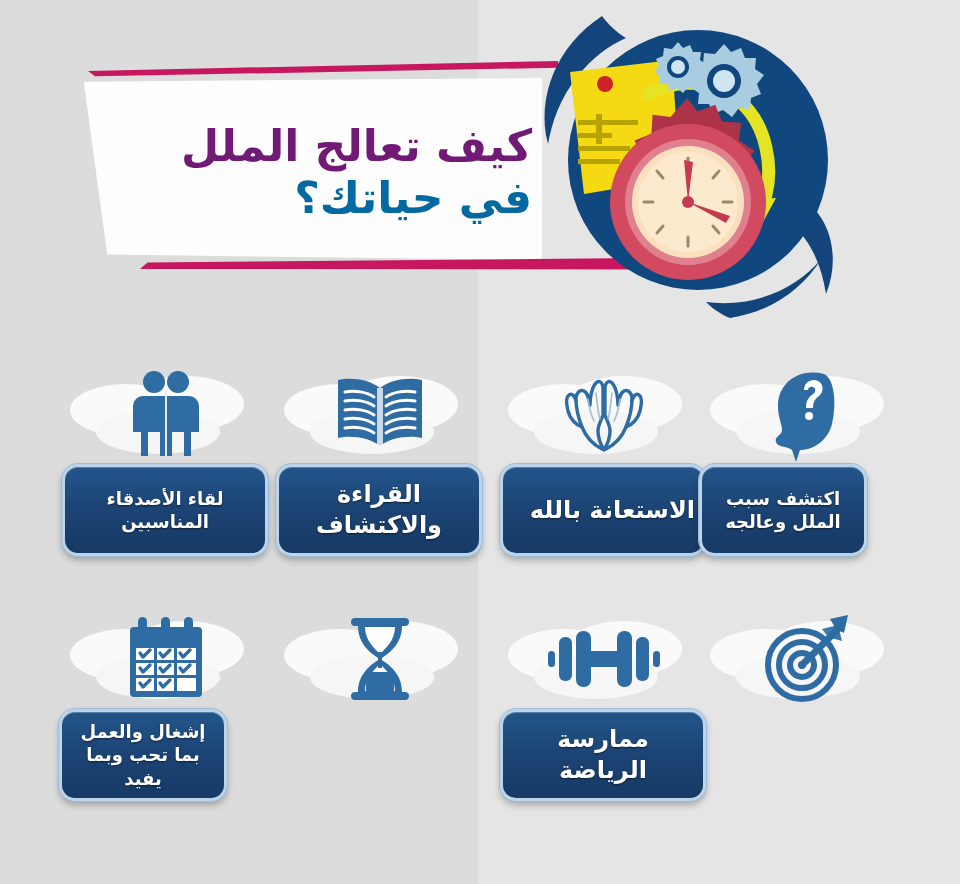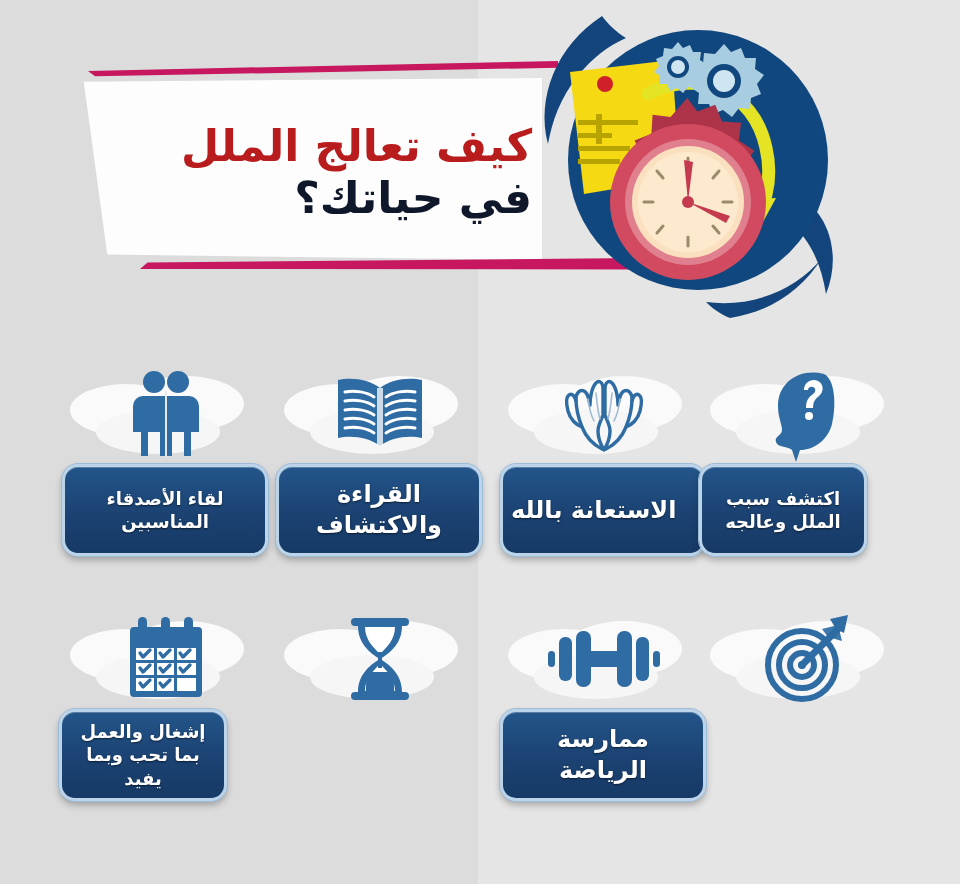--- a/index.html
+++ b/index.html
@@ -38,26 +38,26 @@
     clip-path:polygon(1.5% 28%, 100% 0%, 100% 72%, 0% 68%);
     filter:drop-shadow(0 1px 1px rgba(0,0,0,.18));
   }
 
   .title-text{
     position:absolute;left:92px;top:92px;width:440px;height:160px;
     display:flex;flex-direction:column;align-items:flex-start;justify-content:center;
     text-align:right;direction:rtl;
   }
   .title-line1{
-    font-size:44px;font-weight:bold;color:#b91c1c;line-height:1.18;
+    font-size:44px;font-weight:bold;color:#701a75;line-height:1.18;
     letter-spacing:0px;width:100%;text-align:right;
     text-shadow:0 1px 0 rgba(255,255,255,.9);
   }
   .title-line2{
-    font-size:44px;font-weight:bold;color:#0f172a;line-height:1.18;
+    font-size:44px;font-weight:bold;color:#0369a1;line-height:1.18;
     width:100%;text-align:right;
     text-shadow:0 1px 0 rgba(255,255,255,.9);
   }
 
   
   .hero{position:absolute;left:530px;top:2px;width:330px;height:330px;}
   .hero svg{display:block;}
 
   
   .grid{position:absolute;left:0;top:360px;width:960px;height:480px;}
@@ -76,21 +76,21 @@
   }
   .icon-svg{position:relative;z-index:2;}
 
   .card{
     position:absolute;left:4px;top:104px;width:206px;height:92px;
     border-radius:16px;
     background:linear-gradient(180deg,#23558a 0%,#1b4272 55%,#173a66 100%);
     border:3px solid #bcd4ea;
     outline:1px solid #9dbcd8;
     box-shadow:0 4px 7px rgba(0,0,0,.28), inset 0 1px 0 rgba(255,255,255,.25);
-    display:flex;align-items:center;justify-content:flex-end;
+    display:flex;align-items:center;justify-content:flex-start;
     box-sizing:border-box;
     padding:4px 8px;
   }
   .card-label{
     color:#ffffff;font-weight:bold;font-size:24px;line-height:1.28;
     text-align:center;direction:rtl;
     text-shadow:0 1px 2px rgba(0,0,0,.55);
     word-break:keep-all;
   }
   .card-label.small{font-size:18px;}

